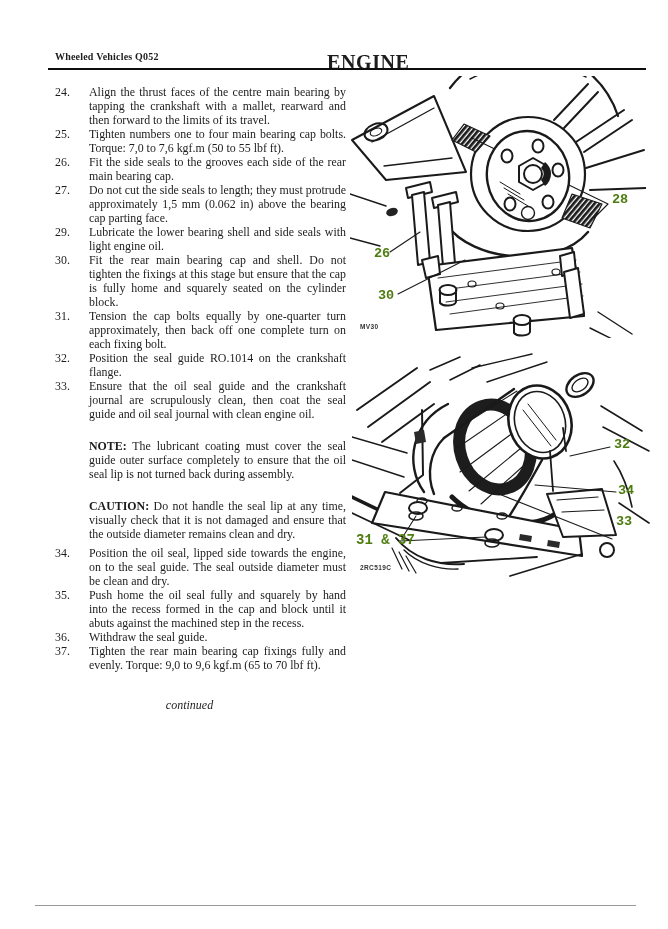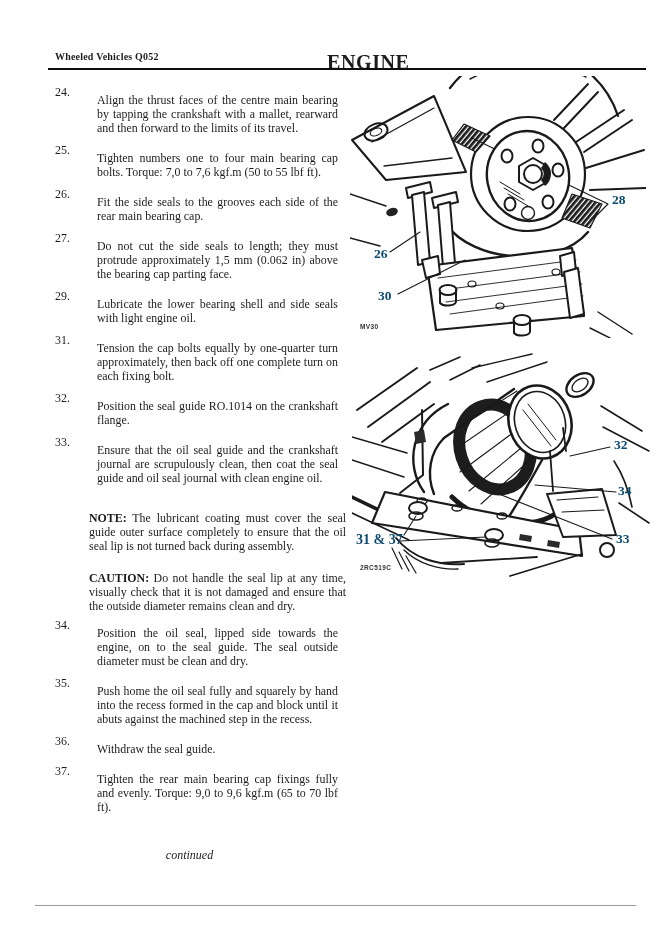--- a/index.html
+++ b/index.html
@@ -9,30 +9,30 @@
   }
   
   .doc-title{position:absolute;left:55px;top:51px;font-size:10px;font-weight:bold;letter-spacing:.2px;}
   .section-title{position:absolute;left:327px;top:51px;font-size:20px;font-weight:bold;letter-spacing:.6px;}
   .header-rule{position:absolute;left:48px;top:68px;width:598px;height:2.4px;background:#0d0d0d;}
   .footer-rule{position:absolute;left:35px;top:905px;width:601px;height:1px;background:#9a9a9a;}
   
   .steps{position:absolute;left:55px;top:85px;width:291px;font-size:11.9px;line-height:14px;}
   .step{display:flex;}
   .step-num{flex:0 0 34px;}
-  .step-text{flex:1;margin:8px;text-align:justify;}
+  .step-text{flex:1;margin:0;text-align:justify;}
   .aside{margin:18px 0 5px 34px;}
   .aside p{margin:0;text-align:justify;}
   .lead{font-weight:bold;}
   .continued{margin-top:26px;text-align:center;font-style:italic;padding-right:22px;font-size:12px;}
   
   .figure{position:absolute;}
   .fig1{left:350px;top:76px;width:296px;height:262px;}
   .fig2{left:352px;top:352px;width:300px;height:230px;}
-  .callout{position:absolute;font-family:Liberation Serif, serif;font-weight:bold;font-size:13.5px;color:#0c4a6e;white-space:nowrap;}
+  .callout{position:absolute;font-family:Liberation Mono, monospace;font-weight:bold;font-size:13.5px;color:#4d7c0f;white-space:nowrap;}
   .fig-caption{position:absolute;font-family:"Liberation Sans", sans-serif;font-weight:bold;font-size:6.5px;letter-spacing:.4px;color:#333;}
   svg{display:block;}
 </style>
 </head>
 <body>
 
 <div class="page">
 
   <div class="doc-title">Wheeled Vehicles Q052</div>
   <div class="section-title">ENGINE</div>
@@ -51,20 +51,24 @@
       <span class="step-num">26.</span>
       <p class="step-text">Fit the side seals to the grooves each side of the rear main bearing cap.</p>
     </div>
     <div class="step">
       <span class="step-num">27.</span>
       <p class="step-text">Do not cut the side seals to length; they must protrude approximately 1,5 mm (0.062 in) above the bearing cap parting face.</p>
     </div>
     <div class="step">
       <span class="step-num">29.</span>
       <p class="step-text">Lubricate the lower bearing shell and side seals with light engine oil.</p>
+    </div>
+    <div class="step">
+      <span class="step-num">30.</span>
+      <p class="step-text">Fit the rear main bearing cap and shell. Do not tighten the fixings at this stage but ensure that the cap is fully home and squarely seated on the cylinder block.</p>
     </div>
     <div class="step">
       <span class="step-num">31.</span>
       <p class="step-text">Tension the cap bolts equally by one-quarter turn approximately, then back off one complete turn on each fixing bolt.</p>
     </div>
     <div class="step">
       <span class="step-num">32.</span>
       <p class="step-text">Position the seal guide RO.1014 on the crankshaft flange.</p>
     </div>
     <div class="step">
@@ -230,19 +234,19 @@
         <path d="M89,211 L185,205 M158,224 L230,202" stroke-width="1.8"></path>
 
         <path d="M218,104 L258,95" stroke-width="1.1"></path>
         <path d="M183,133 L264,140" stroke-width="1.1"></path>
         <path d="M142,140 L260,187" stroke-width="1.1"></path>
         <path d="M48,189 L134,185 M52,183 L64,164" stroke-width="1.1"></path>
       </g>
     </svg>
     <span class="callout" style="left:262px;top:85px;">32</span>
     <span class="callout" style="left:266px;top:131px;">34</span>
-    <span class="callout" style="left:264px;top:179px;">33</span>
+    <span class="callout" style="left:264px;top:162px;">33</span>
     <span class="callout" style="left:4px;top:180px;font-size:14px;">31 &amp; 37</span>
     <span class="fig-caption" style="left:8px;top:212px;">2RC519C</span>
   </div>
 
   <div class="footer-rule"></div>
 </div>
 
 </body></html>

